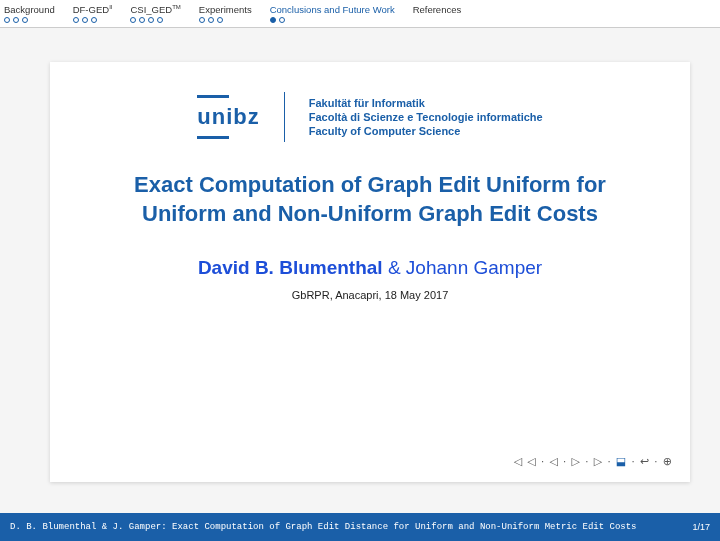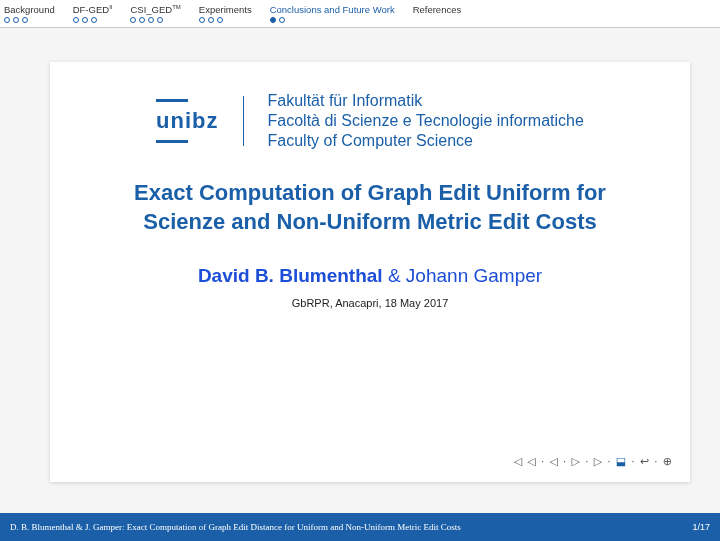--- a/index.html
+++ b/index.html
@@ -125,23 +125,23 @@
       margin: 0 8px;
     }
 
     #uni-info {
       display: flex;
       flex-direction: column;
       gap: 2px;
     }
 
     .uni-line {
-      font-size: 16px;
-      color: #1a5fa8;
-      font-weight: normal;
+      font-size: 11px;
+      color: #1a5fa8;
+      font-weight: bold;
       font-family: Arial, sans-serif;
     }
 
     
     #pres-title {
       text-align: center;
       color: #1a5fa8;
       font-size: 22px;
       font-weight: bold;
       font-family: Arial, sans-serif;
@@ -201,21 +201,21 @@
       justify-content: space-between;
       padding: 0 10px;
       position: absolute;
       bottom: 0;
       left: 0;
     }
 
     #footer-text {
       font-size: 9px;
       color: #fff;
-      font-family: Liberation Serif, serif;
+      font-family: Liberation Mono, monospace;
     }
 
     #footer-page {
       font-size: 9px;
       color: #fff;
       font-family: Arial, sans-serif;
     }
   </style>
 </head>
 <body>
@@ -279,21 +279,21 @@
       <div class="logo-divider"></div>
       <div id="uni-info">
         <span class="uni-line">Fakultät für Informatik</span>
         <span class="uni-line">Facoltà di Scienze e Tecnologie informatiche</span>
         <span class="uni-line">Faculty of Computer Science</span>
       </div>
     </div>
 
     <div id="pres-title">
       <div>Exact Computation of Graph Edit Uniform for</div>
-      <div>Scienze and Non-Uniform Metric Edit Costs</div>
+      <div>Uniform and Non-Uniform Graph Edit Costs</div>
     </div>
 
     <div id="authors">
       <span class="bold-author">David B. Blumenthal</span><span> &amp; </span><span>Johann Gamper</span>
     </div>
 
     <div id="conference">GbRPR, Anacapri, 18 May 2017</div>
 
     <div id="slide-nav-icons">
       <span class="nav-icon">◁</span>

